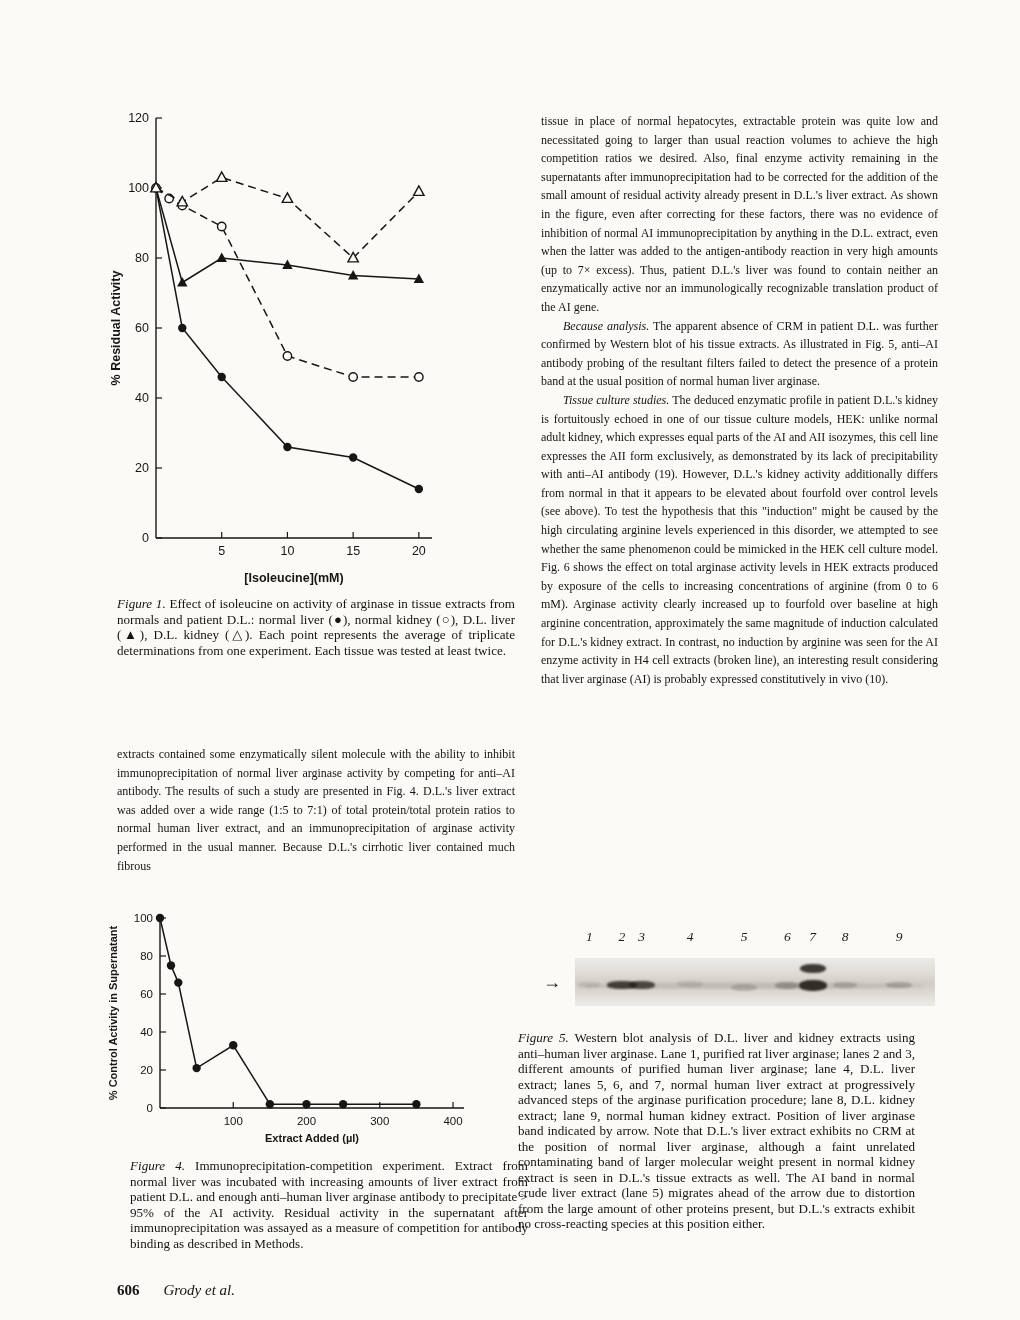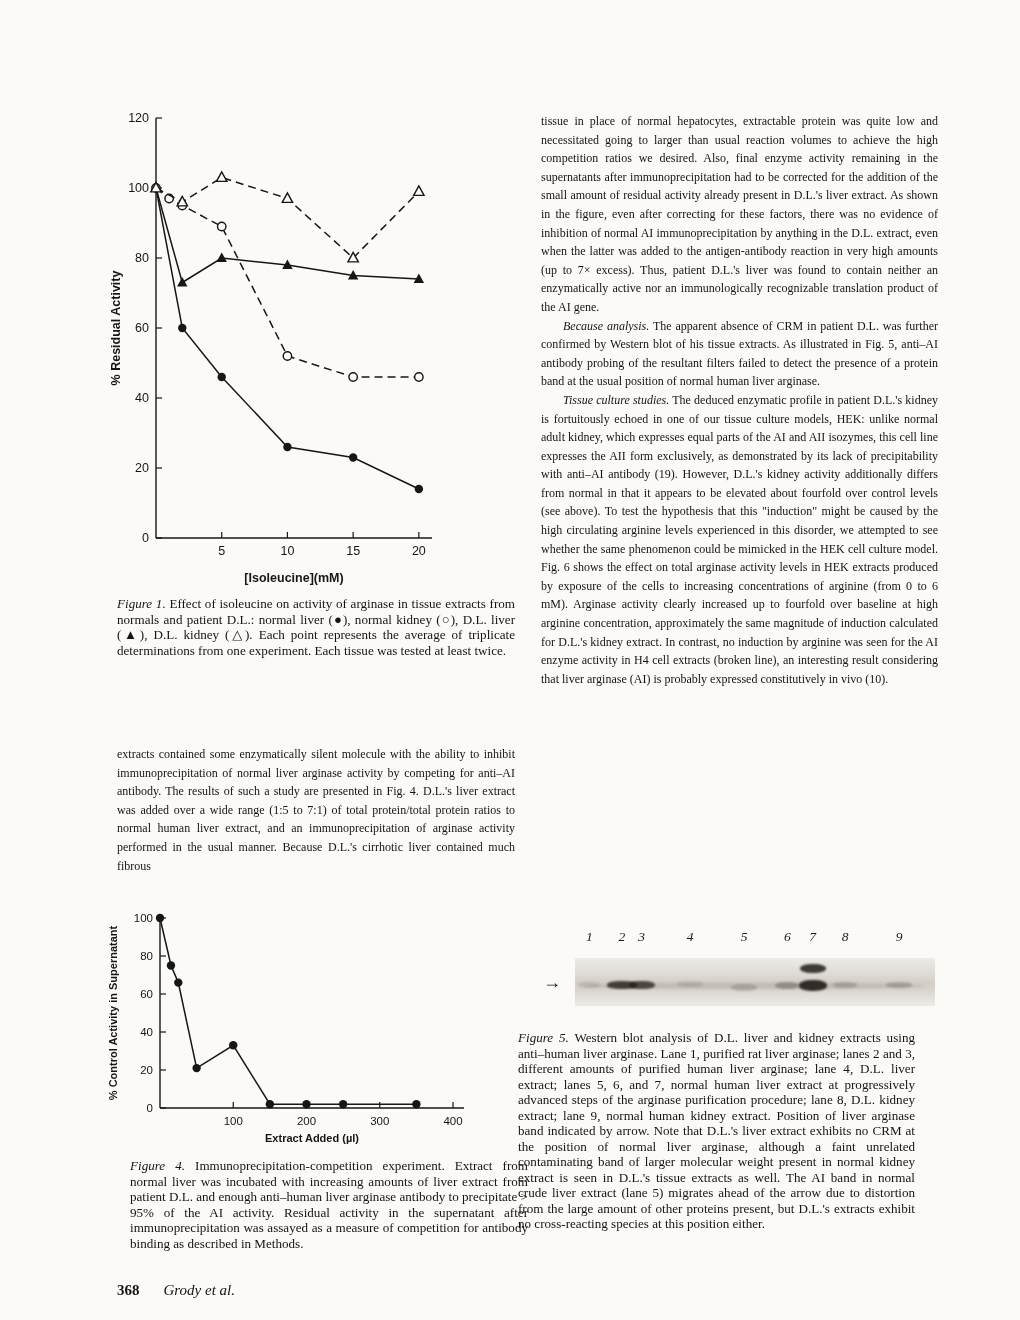--- a/index.html
+++ b/index.html
@@ -142,21 +142,21 @@
         <circle cx="239.13253012048193" cy="198.2" r="4.2" fill="#161616"></circle>
         <circle cx="312.3855421686747" cy="198.2" r="4.2" fill="#161616"></circle>
       </svg>
   </figure>
 
   <p class="caption abs" style="left:130px; top:1158px; width:398px;">
     <span class="lead">Figure 4.</span><span> Immunoprecipitation-competition experiment. Extract from normal liver was incubated with increasing amounts of liver extract from patient D.L. and enough anti–human liver arginase antibody to precipitate &gt; 95% of the AI activity. Residual activity in the supernatant after immunoprecipitation was assayed as a measure of competition for antibody binding as described in Methods.</span>
   </p>
 
   <div class="footer">
-    <span class="pagenum">368</span><span class="authors">Grody et al.</span>
+    <span class="pagenum">606</span><span class="authors">Grody et al.</span>
   </div>
 
   <div class="body-text abs" style="left:541px; top:112px; width:397px;">
     <p>tissue in place of normal hepatocytes, extractable protein was quite low and necessitated going to larger than usual reaction volumes to achieve the high competition ratios we desired. Also, final enzyme activity remaining in the supernatants after immunoprecipitation had to be corrected for the addition of the small amount of residual activity already present in D.L.'s liver extract. As shown in the figure, even after correcting for these factors, there was no evidence of inhibition of normal AI immunoprecipitation by anything in the D.L. extract, even when the latter was added to the antigen-antibody reaction in very high amounts (up to 7× excess). Thus, patient D.L.'s liver was found to contain neither an enzymatically active nor an immunologically recognizable translation product of the AI gene.</p>
     <p class="indent">
       <i>Because analysis.</i><span> The apparent absence of CRM in patient D.L. was further confirmed by Western blot of his tissue extracts. As illustrated in Fig. 5, anti–AI antibody probing of the resultant filters failed to detect the presence of a protein band at the usual position of normal human liver arginase.</span>
     </p>
     <p class="indent">
       <i>Tissue culture studies.</i><span> The deduced enzymatic profile in patient D.L.'s kidney is fortuitously echoed in one of our tissue culture models, HEK: unlike normal adult kidney, which expresses equal parts of the AI and AII isozymes, this cell line expresses the AII form exclusively, as demonstrated by its lack of precipitability with anti–AI antibody (19). However, D.L.'s kidney activity additionally differs from normal in that it appears to be elevated about fourfold over control levels (see above). To test the hypothesis that this "induction" might be caused by the high circulating arginine levels experienced in this disorder, we attempted to see whether the same phenomenon could be mimicked in the HEK cell culture model. Fig. 6 shows the effect on total arginase activity levels in HEK extracts produced by exposure of the cells to increasing concentrations of arginine (from 0 to 6 mM). Arginase activity clearly increased up to fourfold over baseline at high arginine concentration, approximately the same magnitude of induction calculated for D.L.'s kidney extract. In contrast, no induction by arginine was seen for the AI enzyme activity in H4 cell extracts (broken line), an interesting result considering that liver arginase (AI) is probably expressed constitutively in vivo (10).</span>
     </p>

